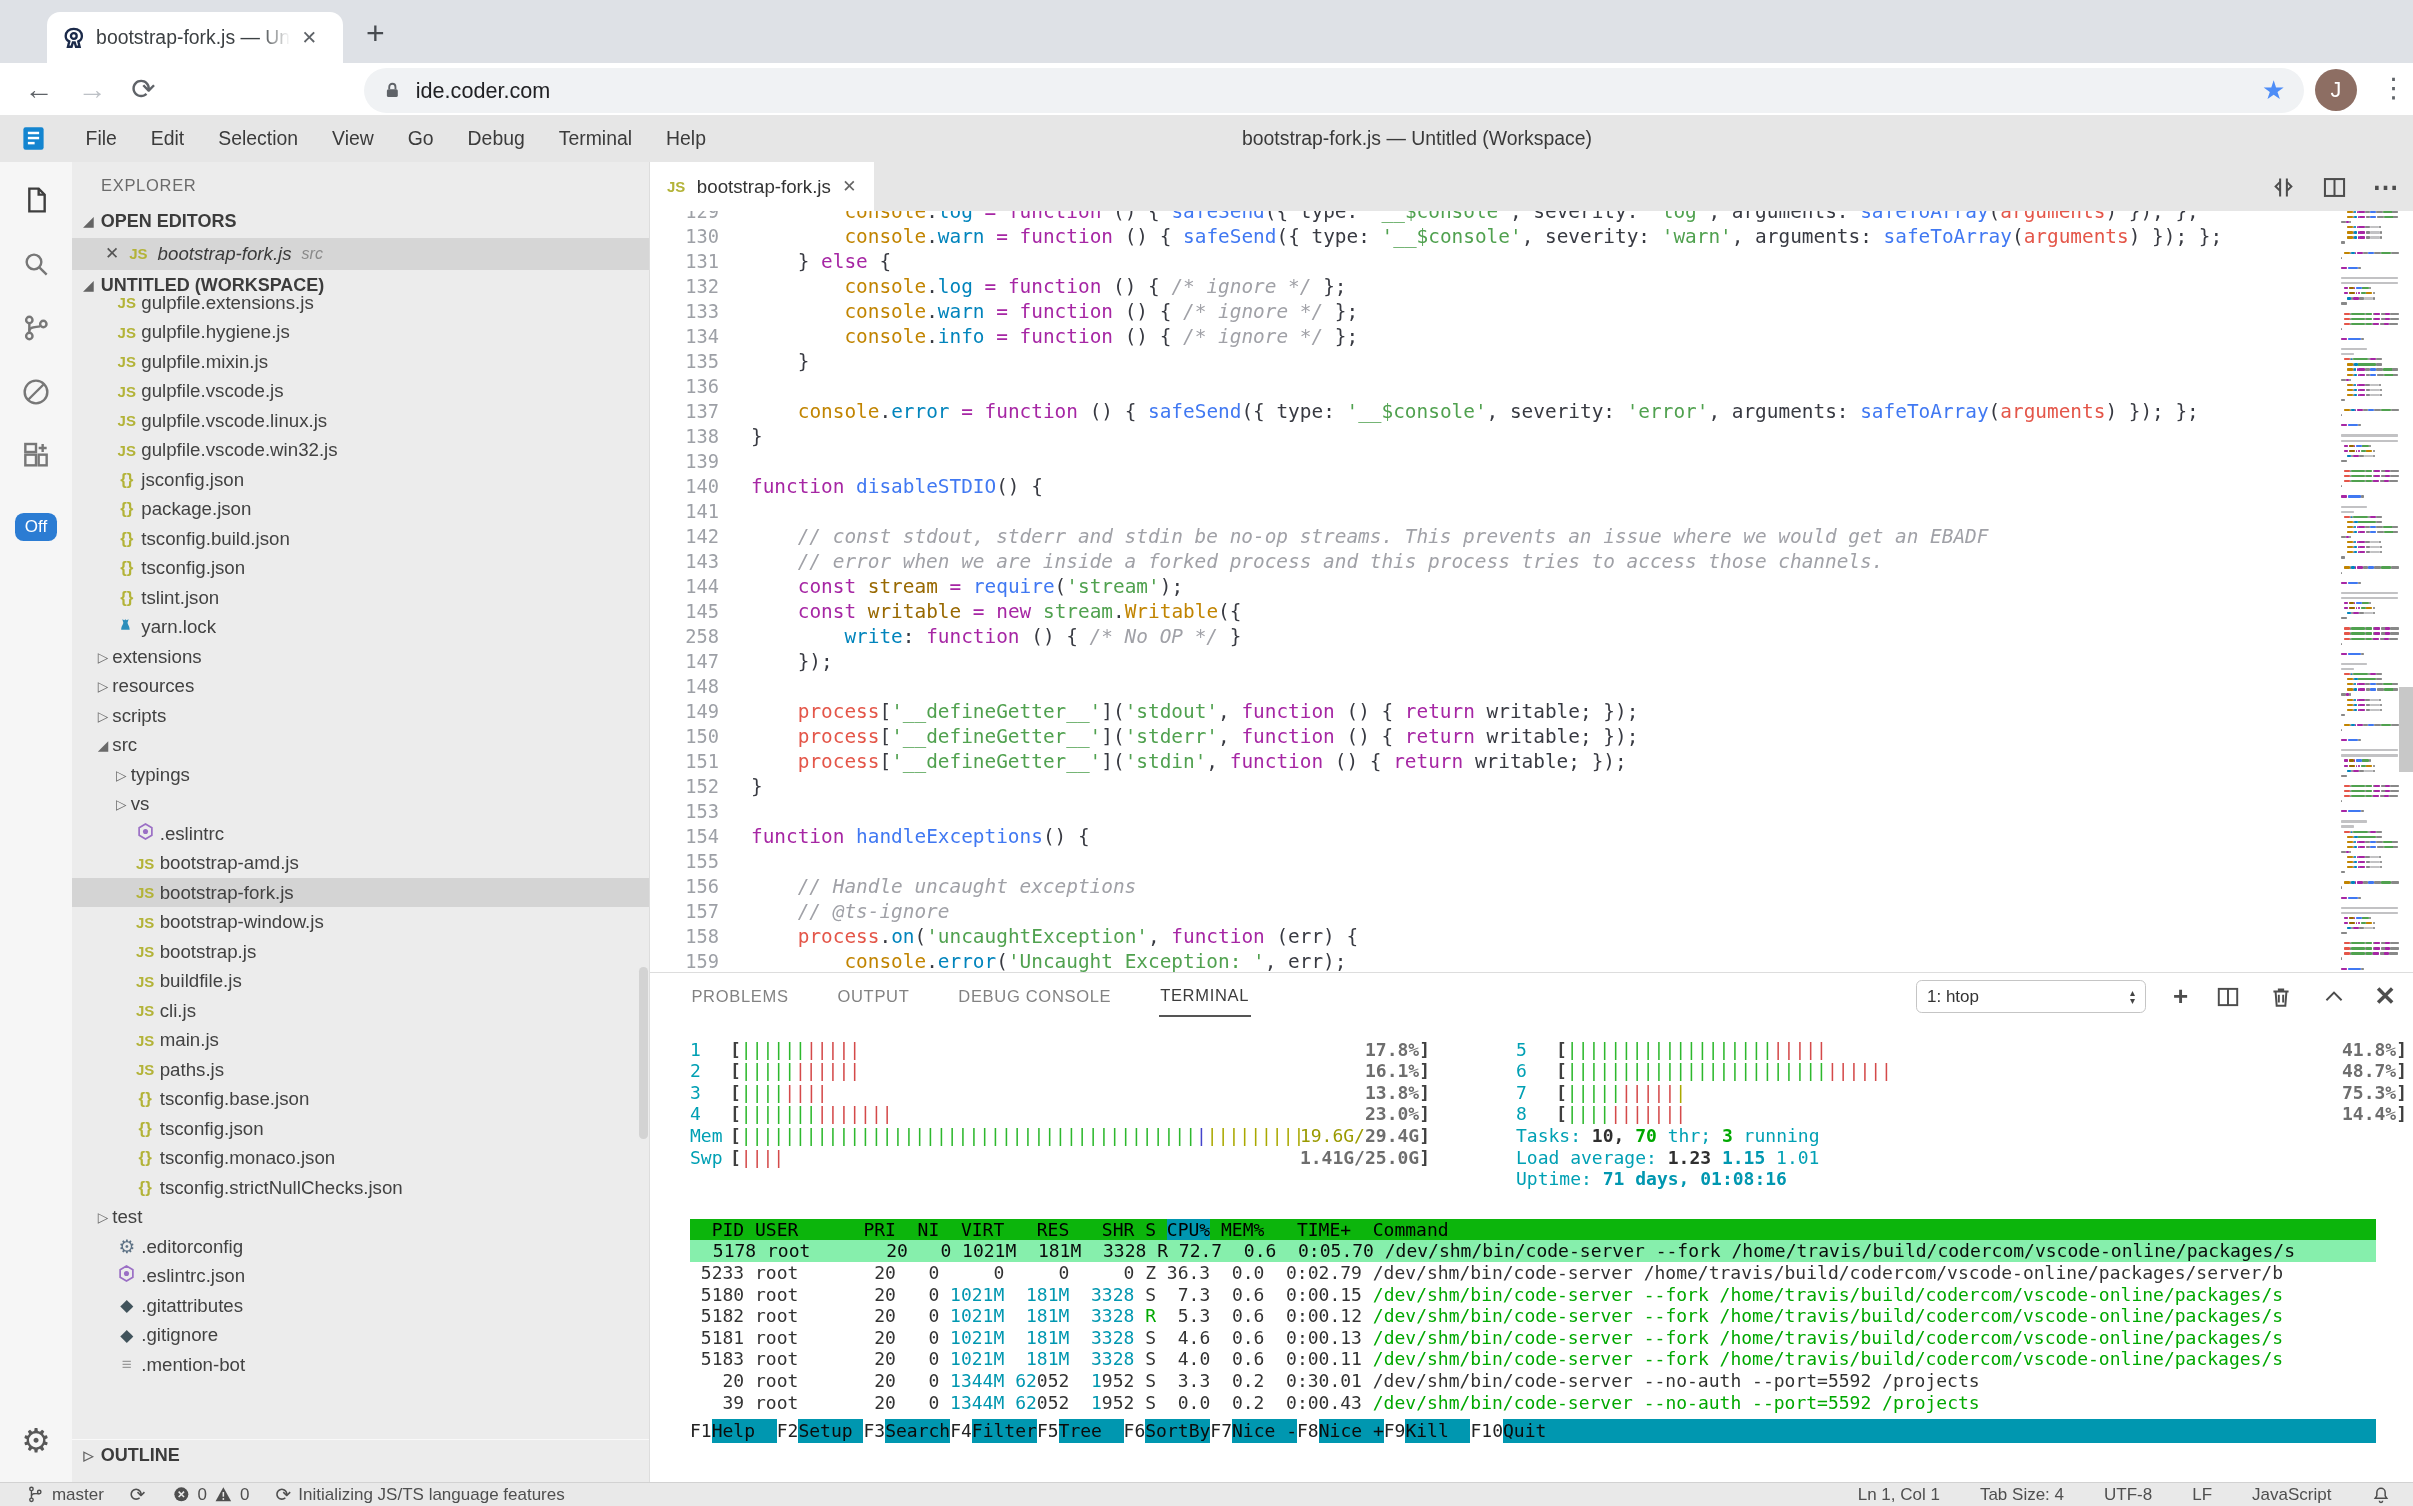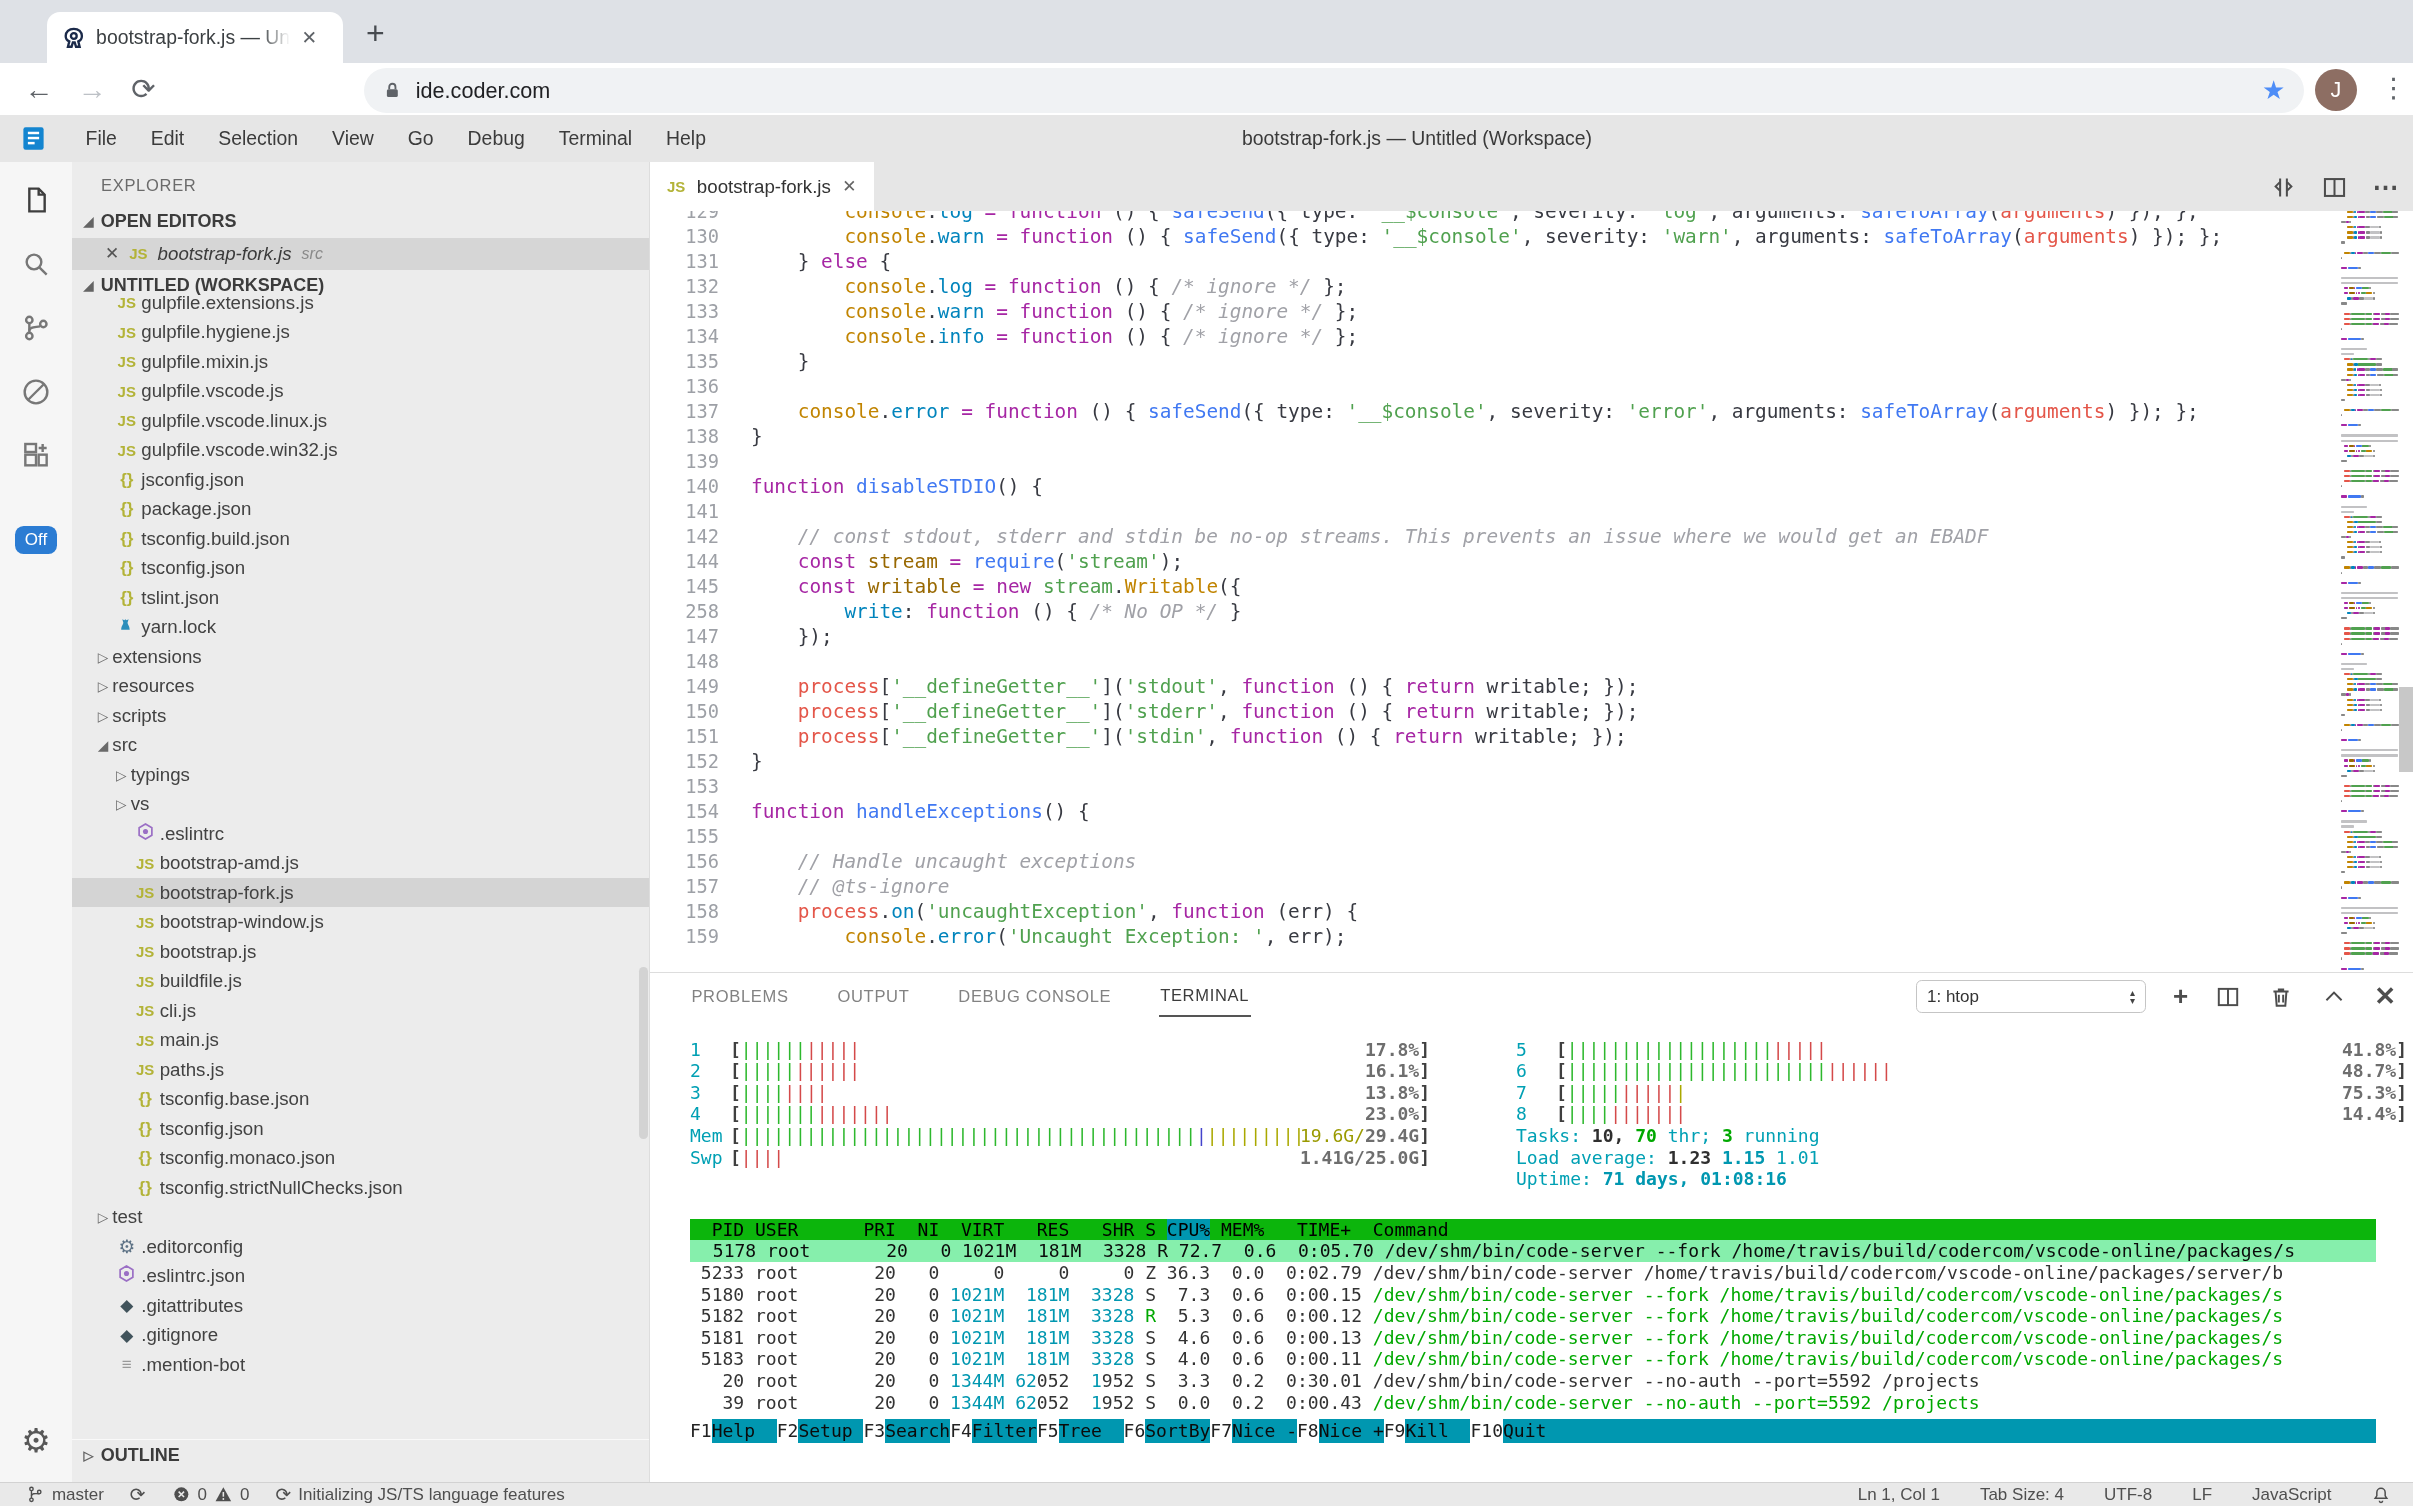--- a/index.html
+++ b/index.html
@@ -33,21 +33,21 @@
   #vslogo { width:27px; height:27px; margin-left:20px; }
   #menu-items { display:flex; margin-left:21.6px; gap:0; }
   .menu-item { font-size:19.4px; color:#3b3b3b; padding:0 17px; }
   #window-title { flex:1; text-align:center; font-size:19.4px; color:#3a3a3a; padding-right:302px; }
 
   
   #activitybar { position:absolute; left:0; top:162px; width:72px; height:1320px; background:#f6f6f6;
                  display:flex; flex-direction:column; align-items:center; }
   .act-ico { margin-top:30px; opacity:.85; }
   .act-ico.first { margin-top:21.6px; }
-  #off-badge { margin-top:52px; background:#2b7cd3; color:#fff; border-radius:8.6px; font-size:17px;
+  #off-badge { margin-top:39px; background:#2b7cd3; color:#fff; border-radius:8.6px; font-size:17px;
                padding:4.3px 10px; }
   #act-gear { position:absolute; bottom:21.6px; left:0; width:72px; text-align:center;
               font-size:33px; color:#585858; }
 
   
   #sidebar { position:absolute; left:72px; top:162px; width:578px; height:1320px; background:#ececec;
              border-right:0.7px solid #ddd; overflow:hidden; }
   #explorer-title { font-size:16.5px; letter-spacing:0.7px; color:#6b6b6b; padding:14.4px 0 10px 29px; }
   .section-head { display:flex; align-items:center; gap:7.2px; font-size:18px; font-weight:bold;
                   color:#3c3c3c; padding:5.7px 0 5.7px 11.5px; }
@@ -477,20 +477,21 @@
       <div class="cl"><span class="ln">133</span><span class="ct"><span class="t-def">        </span><span class="t-obj">console</span><span class="t-def">.</span><span class="t-prop">warn</span><span class="t-def"> </span><span class="t-kw">=</span><span class="t-def"> </span><span class="t-kw">function</span><span class="t-def"> () { </span><span class="t-cmt">/* ignore */</span><span class="t-def"> };</span></span></div>
       <div class="cl"><span class="ln">134</span><span class="ct"><span class="t-def">        </span><span class="t-obj">console</span><span class="t-def">.</span><span class="t-prop">info</span><span class="t-def"> </span><span class="t-kw">=</span><span class="t-def"> </span><span class="t-kw">function</span><span class="t-def"> () { </span><span class="t-cmt">/* ignore */</span><span class="t-def"> };</span></span></div>
       <div class="cl"><span class="ln">135</span><span class="ct"><span class="t-def">    }</span></span></div>
       <div class="cl"><span class="ln">136</span><span class="ct"></span></div>
       <div class="cl"><span class="ln">137</span><span class="ct"><span class="t-def">    </span><span class="t-obj">console</span><span class="t-def">.</span><span class="t-prop">error</span><span class="t-def"> </span><span class="t-kw">=</span><span class="t-def"> </span><span class="t-kw">function</span><span class="t-def"> () { </span><span class="t-fn">safeSend</span><span class="t-def">({ type: </span><span class="t-str">'__$console'</span><span class="t-def">, severity: </span><span class="t-str">'error'</span><span class="t-def">, arguments: </span><span class="t-fn">safeToArray</span><span class="t-def">(</span><span class="t-var">arguments</span><span class="t-def">) }); };</span></span></div>
       <div class="cl"><span class="ln">138</span><span class="ct"><span class="t-def">}</span></span></div>
       <div class="cl"><span class="ln">139</span><span class="ct"></span></div>
       <div class="cl"><span class="ln">140</span><span class="ct"><span class="t-kw">function</span><span class="t-def"> </span><span class="t-fn">disableSTDIO</span><span class="t-def">() {</span></span></div>
       <div class="cl"><span class="ln">141</span><span class="ct"></span></div>
       <div class="cl"><span class="ln">142</span><span class="ct"><span class="t-cmt">    // const stdout, stderr and stdin be no-op streams. This prevents an issue where we would get an EBADF</span></span></div>
+      <div class="cl"><span class="ln">143</span><span class="ct"><span class="t-cmt">    // error when we are inside a forked process and this process tries to access those channels.</span></span></div>
       <div class="cl"><span class="ln">144</span><span class="ct"><span class="t-def">    </span><span class="t-kw">const</span><span class="t-def"> </span><span class="t-cname">stream</span><span class="t-def"> </span><span class="t-kw">=</span><span class="t-def"> </span><span class="t-fn">require</span><span class="t-def">(</span><span class="t-str">'stream'</span><span class="t-def">);</span></span></div>
       <div class="cl"><span class="ln">145</span><span class="ct"><span class="t-def">    </span><span class="t-kw">const</span><span class="t-def"> </span><span class="t-cname">writable</span><span class="t-def"> </span><span class="t-kw">=</span><span class="t-def"> </span><span class="t-kw">new</span><span class="t-def"> </span><span class="t-green">stream</span><span class="t-def">.</span><span class="t-obj">Writable</span><span class="t-def">({</span></span></div>
       <div class="cl"><span class="ln">258</span><span class="ct"><span class="t-def">        </span><span class="t-prop">write</span><span class="t-def">: </span><span class="t-kw">function</span><span class="t-def"> () { </span><span class="t-cmt">/* No OP */</span><span class="t-def"> }</span></span></div>
       <div class="cl"><span class="ln">147</span><span class="ct"><span class="t-def">    });</span></span></div>
       <div class="cl"><span class="ln">148</span><span class="ct"></span></div>
       <div class="cl"><span class="ln">149</span><span class="ct"><span class="t-def">    </span><span class="t-var">process</span><span class="t-def">[</span><span class="t-str">'__defineGetter__'</span><span class="t-def">](</span><span class="t-str">'stdout'</span><span class="t-def">, </span><span class="t-kw">function</span><span class="t-def"> () { </span><span class="t-kw">return</span><span class="t-def"> writable; });</span></span></div>
       <div class="cl"><span class="ln">150</span><span class="ct"><span class="t-def">    </span><span class="t-var">process</span><span class="t-def">[</span><span class="t-str">'__defineGetter__'</span><span class="t-def">](</span><span class="t-str">'stderr'</span><span class="t-def">, </span><span class="t-kw">function</span><span class="t-def"> () { </span><span class="t-kw">return</span><span class="t-def"> writable; });</span></span></div>
       <div class="cl"><span class="ln">151</span><span class="ct"><span class="t-def">    </span><span class="t-var">process</span><span class="t-def">[</span><span class="t-str">'__defineGetter__'</span><span class="t-def">](</span><span class="t-str">'stdin'</span><span class="t-def">, </span><span class="t-kw">function</span><span class="t-def"> () { </span><span class="t-kw">return</span><span class="t-def"> writable; });</span></span></div>
       <div class="cl"><span class="ln">152</span><span class="ct"><span class="t-def">}</span></span></div>
       <div class="cl"><span class="ln">153</span><span class="ct"></span></div>

